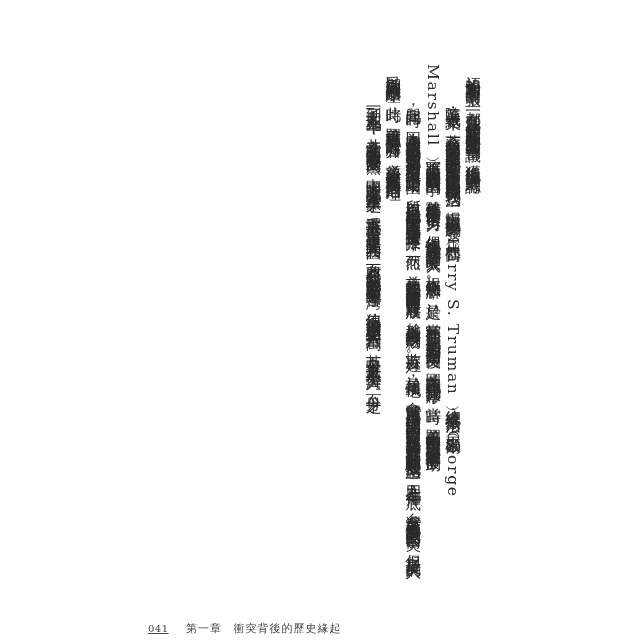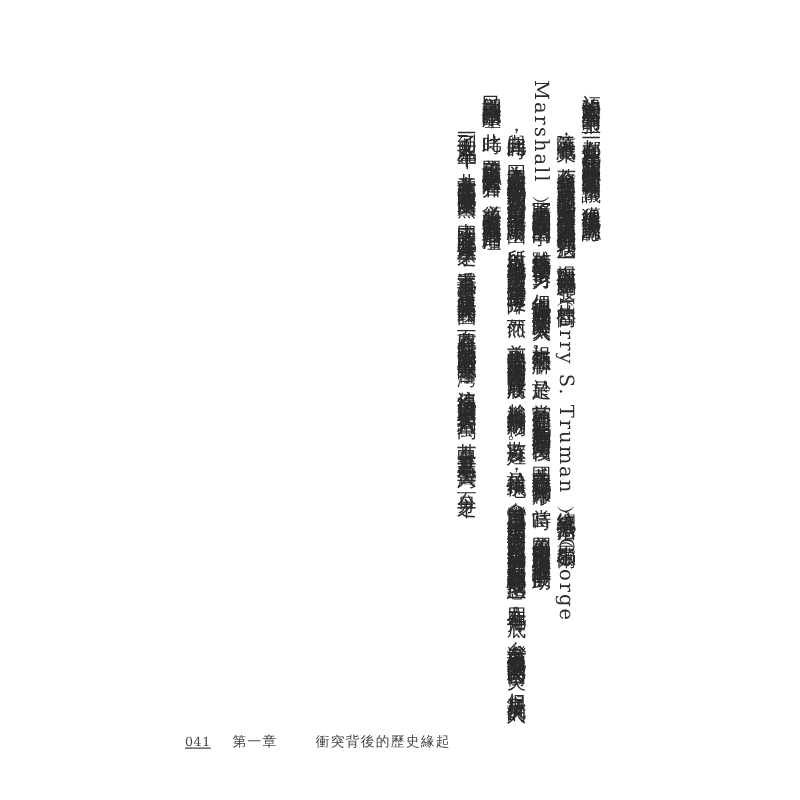--- a/index.html
+++ b/index.html
@@ -24,22 +24,22 @@
   .para.indent { text-indent: 2em; }
   .footer {
     position: absolute;
     left: 148px; top: 586px;
     font-family: "DejaVu Serif", "Liberation Serif", serif;
     font-size: 11px; color: #444;
     white-space: nowrap;
   }
   .footer span { display: inline-block; }
   .footer .pg { font-size: 10px; margin-right: 14px; letter-spacing: 0.5px; text-decoration: underline; }
-  .footer .ch { margin-right: 27px; letter-spacing: 1px; }
-  .footer .title { letter-spacing: 1px; }
+  .footer .ch { margin-right: 8px; letter-spacing: 1px; }
+  .footer .title { letter-spacing: 1px; margin-top: 35px; }
 </style>
 </head>
 <body>
 
 <div class="page">
   <div class="text-block">
     <p class="para">福的決定和蔣介石的主張，都在一九四三年年底於開羅和德黑蘭的盟國領袖會議，獲得他國領導人的認可。</p>
     <p class="para indent">隨著二戰結束，蔣介石領導的國民黨政府和毛澤東的共產黨開始為了爭奪中國的統治權鬥個你死我活，一場內戰似乎一觸即發。杜魯門（Harry S. Truman）總統還派喬治．馬歇爾（George Marshall）將軍來中國調停國共兩黨的鬥爭，雖然馬歇爾作了很多努力，但他很快就發現國共之間分歧太大，根本無法和解。於是，當杜魯門在一九四七年初把馬歇爾召回美國後，國共內戰也正式拉開序幕。當時，美國仍向中華民國政府提供經濟和軍事援助。</p>
     <p class="para indent">與此同時，因為美國政府認為戰後的和平條約會將台灣的主權從日本手中歸還給中國，所以很自然地就由中華民國派軍隊在台灣接受日軍投降。然而，前來接收和治理台灣的國民黨官員貪汙腐敗，趁機大量搜刮財物、欺凌百姓。於是很快地，台灣當地民眾（早期中國移民的後裔）對國民黨新統治者的態度就從最初的歡迎轉變成憎惡。一九四七年二月底，台灣全島各地爆發激烈的官民衝突，但起身反抗的人民卻遭到殘酷鎮壓。此時，美國已經私下提醒過蔣介石，必須著手改善國民黨對台灣的治理。</p>
     <p class="para indent">到了一九四九下半年，共產黨在國共內戰中擊敗國民黨，中國大陸就此落入共產黨之手，毛澤東於十月一日宣布建立中華人民共和國，而蔣介石只能帶著他的政府和軍隊退守台灣，這使得台灣的人口增加至大約八百萬，其中百分之八十五是本土台灣人，百分之十</p>

